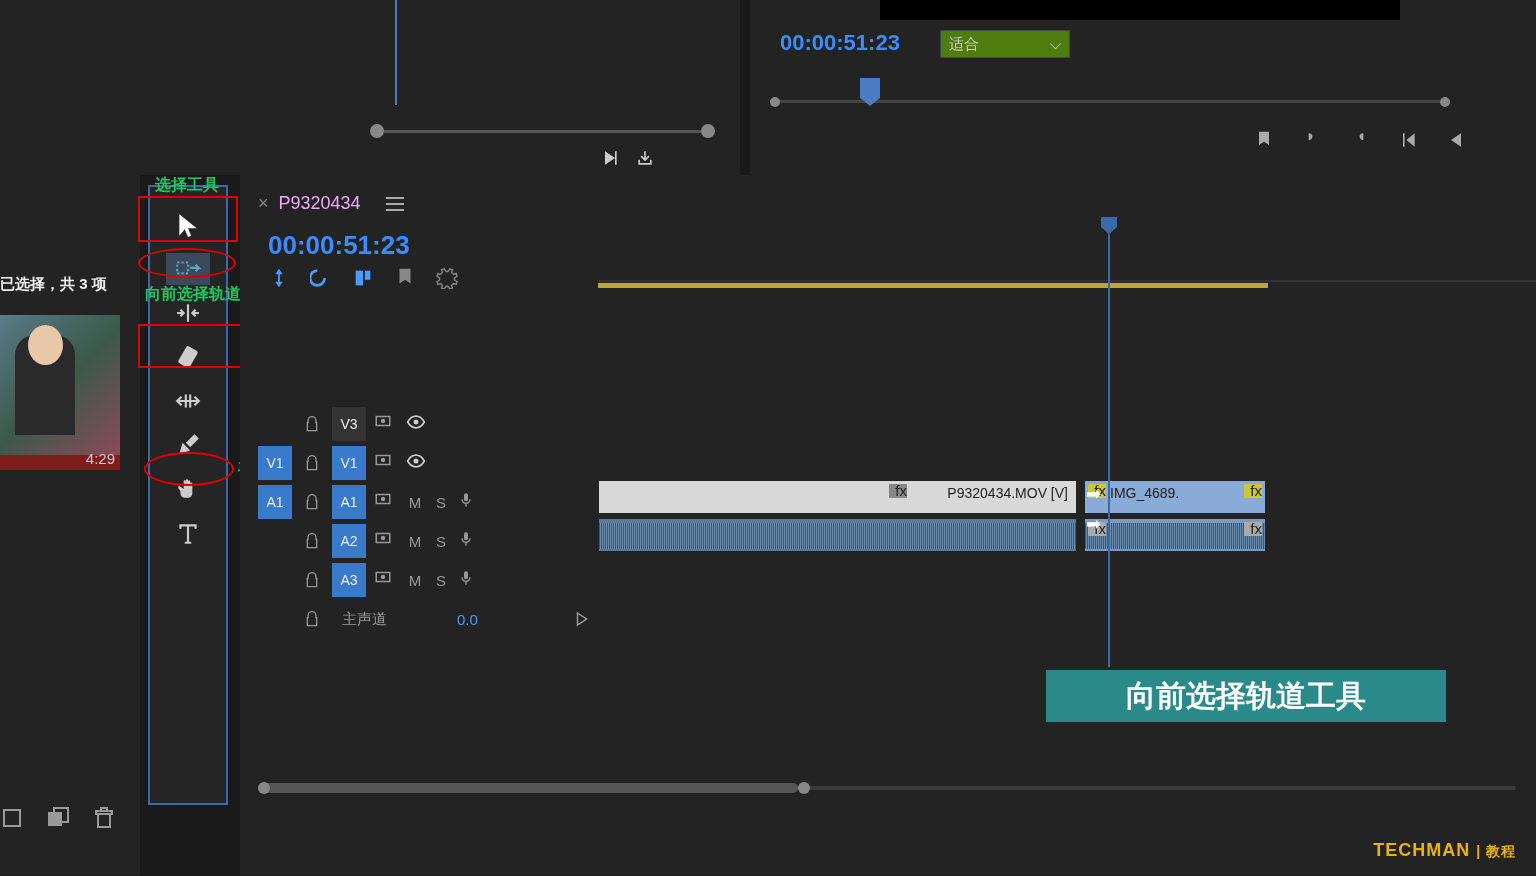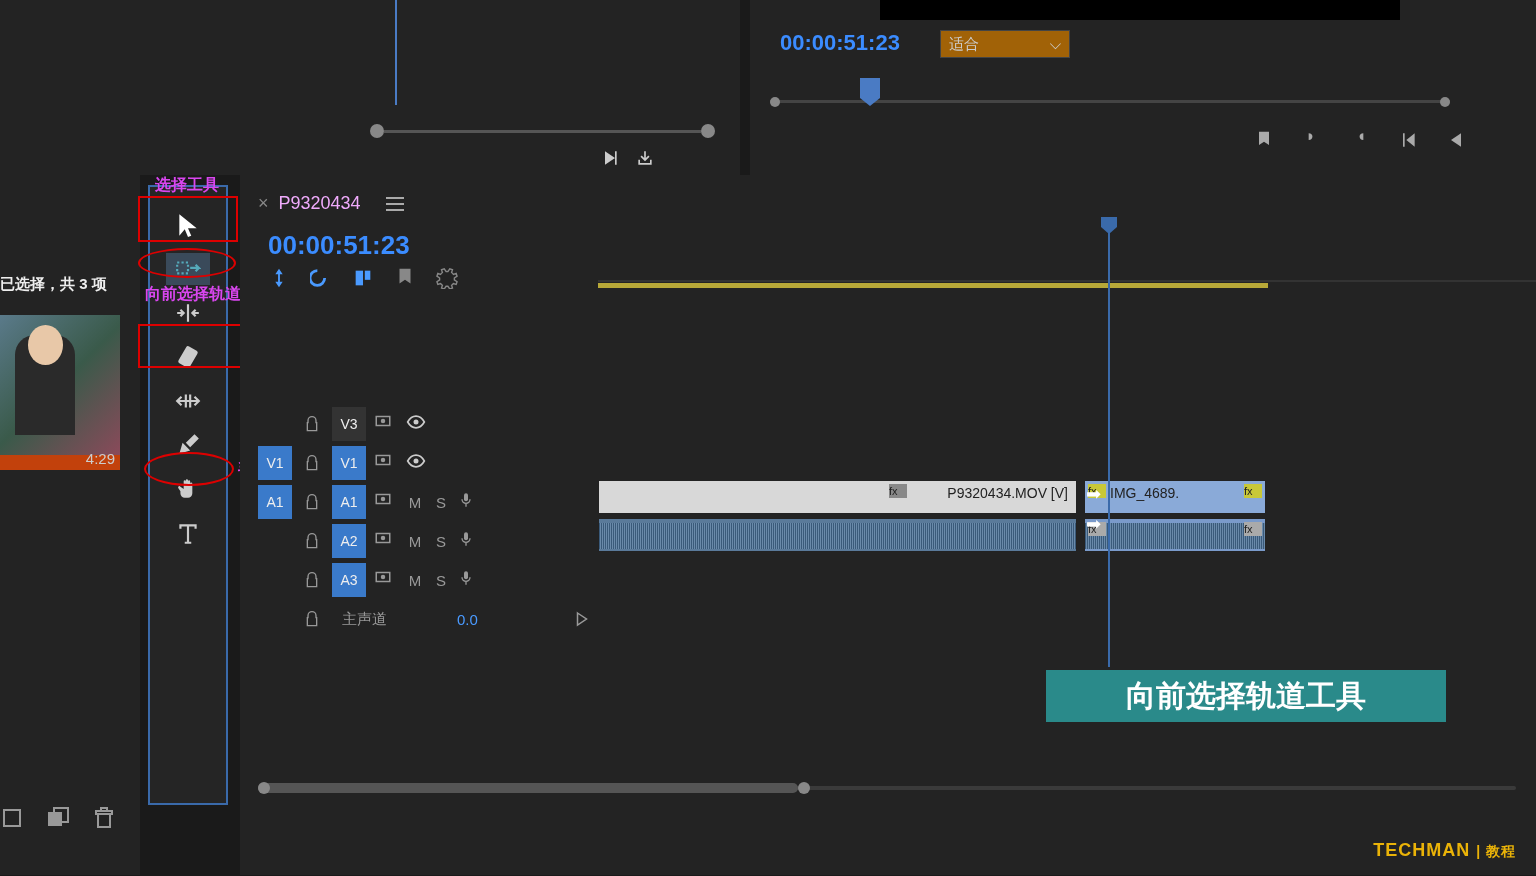--- a/index.html
+++ b/index.html
@@ -1,49 +1,49 @@
 <!DOCTYPE html>
 <html><head>
 <meta charset="utf-8">
 <style>
 *{margin:0;padding:0;box-sizing:border-box;font-family:Arial,sans-serif}
 body{background:#1a1a1a;color:#ccc;width:1536px;height:876px;overflow:hidden;position:relative}
 .program-monitor{position:absolute;left:750px;top:0;width:786px;height:175px;background:#232323}
 .monitor-black{position:absolute;left:130px;top:0;width:520px;height:20px;background:#000}
 .monitor-timecode{position:absolute;left:30px;top:30px;color:#3b8cff;font-size:22px;font-weight:bold}
-.monitor-dropdown{position:absolute;left:190px;top:30px;width:130px;height:28px;background:#a16207;border:1px solid #444;color:#ccc;font-size:15px;padding:4px 8px;display:flex;align-items:center;justify-content:space-between}
+.monitor-dropdown{position:absolute;left:190px;top:30px;width:130px;height:28px;background:#4d7c0f;border:1px solid #444;color:#ccc;font-size:15px;padding:4px 8px;display:flex;align-items:center;justify-content:space-between}
 .monitor-ruler{position:absolute;left:10px;top:78px;width:700px;height:30px}
 .monitor-ruler-track{position:absolute;left:10px;top:22px;width:680px;height:3px;background:#444}
 .monitor-ruler-dot{position:absolute;top:19px;width:10px;height:10px;background:#888;border-radius:50%}
 .monitor-playhead{position:absolute;left:100px;top:0;width:20px;height:20px;background:#4a7bc4}
 .monitor-playhead::after{content:'';position:absolute;left:0;top:20px;border-left:10px solid transparent;border-right:10px solid transparent;border-top:8px solid #4a7bc4}
 .monitor-controls{position:absolute;left:400px;top:125px;width:336px;height:30px;display:flex;gap:28px;align-items:center;justify-content:flex-end;padding-right:20px}
 .ctrl-icon{width:20px;height:20px;fill:#aaa;cursor:pointer}
 .source-panel{position:absolute;left:0;top:0;width:740px;height:175px;background:#232323}
 .source-playhead-line{position:absolute;left:395px;top:0;width:2px;height:105px;background:#4a7bc4}
 .source-scrollbar{position:absolute;left:370px;top:124px;width:345px;height:14px;display:flex;align-items:center}
 .source-sb-dot{width:14px;height:14px;background:#888;border-radius:50%}
 .source-sb-track{flex:1;height:3px;background:#555}
 .source-controls{position:absolute;left:600px;top:148px;display:flex;gap:15px}
 .project-panel{position:absolute;left:0;top:175px;width:140px;height:700px;background:#232323}
 .proj-status{position:absolute;left:0;top:100px;color:#eee;font-size:15px;font-weight:bold}
-.proj-thumb{position:absolute;left:0;top:140px;width:120px;height:155px;background:#c2410c}
+.proj-thumb{position:absolute;left:0;top:140px;width:120px;height:155px;background:#7f1d1d}
 .proj-thumb-img{width:100%;height:140px;background:linear-gradient(135deg,#5a7a8a 0%,#3a5a4a 50%,#8a4a5a 100%);position:relative}
 .proj-thumb-person{position:absolute;left:15px;top:20px;width:60px;height:100px;background:#2a2a2a;border-radius:20px 20px 0 0}
 .proj-thumb-face{position:absolute;left:28px;top:10px;width:35px;height:40px;background:#e8c8a8;border-radius:50%}
 .proj-time{position:absolute;right:5px;bottom:3px;color:#ccc;font-size:15px}
 .proj-icons{position:absolute;left:0;bottom:45px;display:flex;gap:22px;padding-left:0}
 .proj-icon{width:24px;height:24px;fill:#999}
 .tools-panel{position:absolute;left:148px;top:185px;width:80px;height:620px;background:#252525;border:2px solid #3a6aaa;display:flex;flex-direction:column;align-items:center;padding-top:22px;gap:12px}
 .tool-btn{width:44px;height:32px;display:flex;align-items:center;justify-content:center;cursor:pointer;position:relative}
 .tool-svg{width:26px;height:26px;fill:#ccc}
 .tool-active{background:#3a4a5a}
 .annot{position:absolute;border:2px solid #d00;pointer-events:none}
 .annot-ellipse{border-radius:50%}
-.annot-label{position:absolute;color:#d946ef;font-size:16px;font-weight:bold;white-space:nowrap}
+.annot-label{position:absolute;color:#22c55e;font-size:16px;font-weight:bold;white-space:nowrap}
 .timeline-panel{position:absolute;left:240px;top:175px;width:1296px;height:700px;background:#232323}
 .tl-tab{position:absolute;left:0;top:18px;display:flex;align-items:center;gap:10px}
 .tl-tab-close{color:#888;font-size:18px;margin-left:18px}
 .tl-tab-name{color:#f0abfc;font-size:18px}
 .tl-tab-burger{width:18px;height:14px;display:flex;flex-direction:column;justify-content:space-between;margin-left:15px}
 .tl-tab-burger span{height:2px;background:#aaa}
 .tl-timecode{position:absolute;left:28px;top:55px;color:#3b8cff;font-size:26px;font-weight:bold}
 .tl-header-icons{position:absolute;left:28px;top:92px;display:flex;gap:20px;align-items:center}
 .tl-hi{width:22px;height:22px;fill:#aaa}
 .tl-hi-blue{fill:#4a9aff}
@@ -70,21 +70,21 @@
 .tl-master-label{color:#999;font-size:15px;margin-left:42px}
 .tl-master-val{color:#4a9aff;font-size:15px;margin-left:60px}
 .tl-master-link{margin-left:85px}
 .tl-content{position:absolute;left:358px;top:110px;right:0;height:360px}
 .tl-clip{position:absolute;height:34px;border:1px solid #222}
 .tl-clip-video{background:#d8d8d8;top:195px;left:0;width:479px}
 .tl-clip-video2{background:#8aaad8;top:195px;left:486px;width:182px}
 .tl-clip-audio{background:#5a7a9a;top:233px;left:0;width:479px}
 .tl-clip-audio2{background:#7a9aca;top:233px;left:486px;width:182px}
 .tl-clip-label{position:absolute;right:8px;top:4px;font-size:14px;color:#222}
-.tl-clip-fx{position:absolute;left:3px;top:3px;width:18px;height:14px;background:#888;font-size:11px;color:#222;text-align:left;line-height:14px}
+.tl-clip-fx{position:absolute;left:3px;top:3px;width:18px;height:14px;background:#888;font-size:15px;color:#222;text-align:right;line-height:14px}
 .tl-clip-fx2{background:#c8c838}
 .tl-wave{position:absolute;left:0;right:0;top:4px;bottom:2px;background:repeating-linear-gradient(90deg,#3a5a7a 0,#3a5a7a 1px,#6a8aaa 1px,#6a8aaa 2px)}
 .tl-cursor-arrow{position:absolute;z-index:10;font-size:18px;color:#fff}
 .tl-hscroll{position:absolute;left:18px;bottom:80px;right:20px;height:14px;display:flex;align-items:center}
 .tl-hs-track{flex:1;height:4px;background:#3a3a3a;border-radius:2px;position:relative}
 .tl-hs-thumb{position:absolute;left:0;width:540px;height:10px;top:-3px;background:#555;border-radius:5px}
 .tl-hs-dot{position:absolute;width:12px;height:12px;top:-4px;background:#888;border-radius:50%}
 .banner{position:absolute;right:90px;top:670px;width:400px;height:52px;background:#2a8a8a;display:flex;align-items:center;justify-content:center;color:#fff;font-size:30px;font-weight:bold}
 .watermark{position:absolute;right:20px;bottom:15px;color:#888;font-size:18px;font-weight:bold;letter-spacing:1px}
 .watermark span{font-size:14px;color:#eab308}

